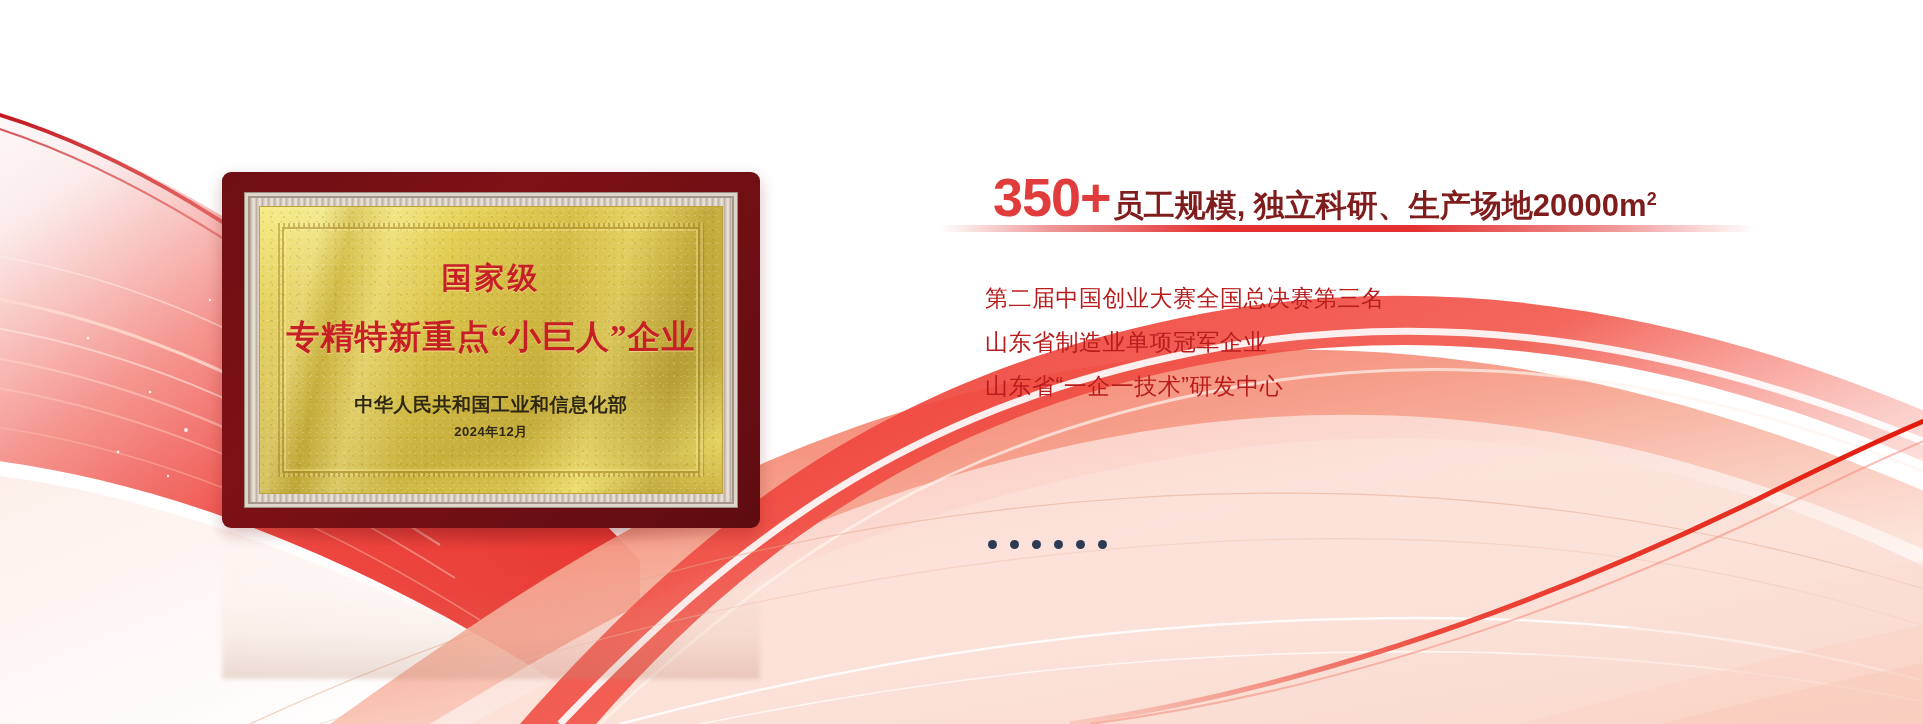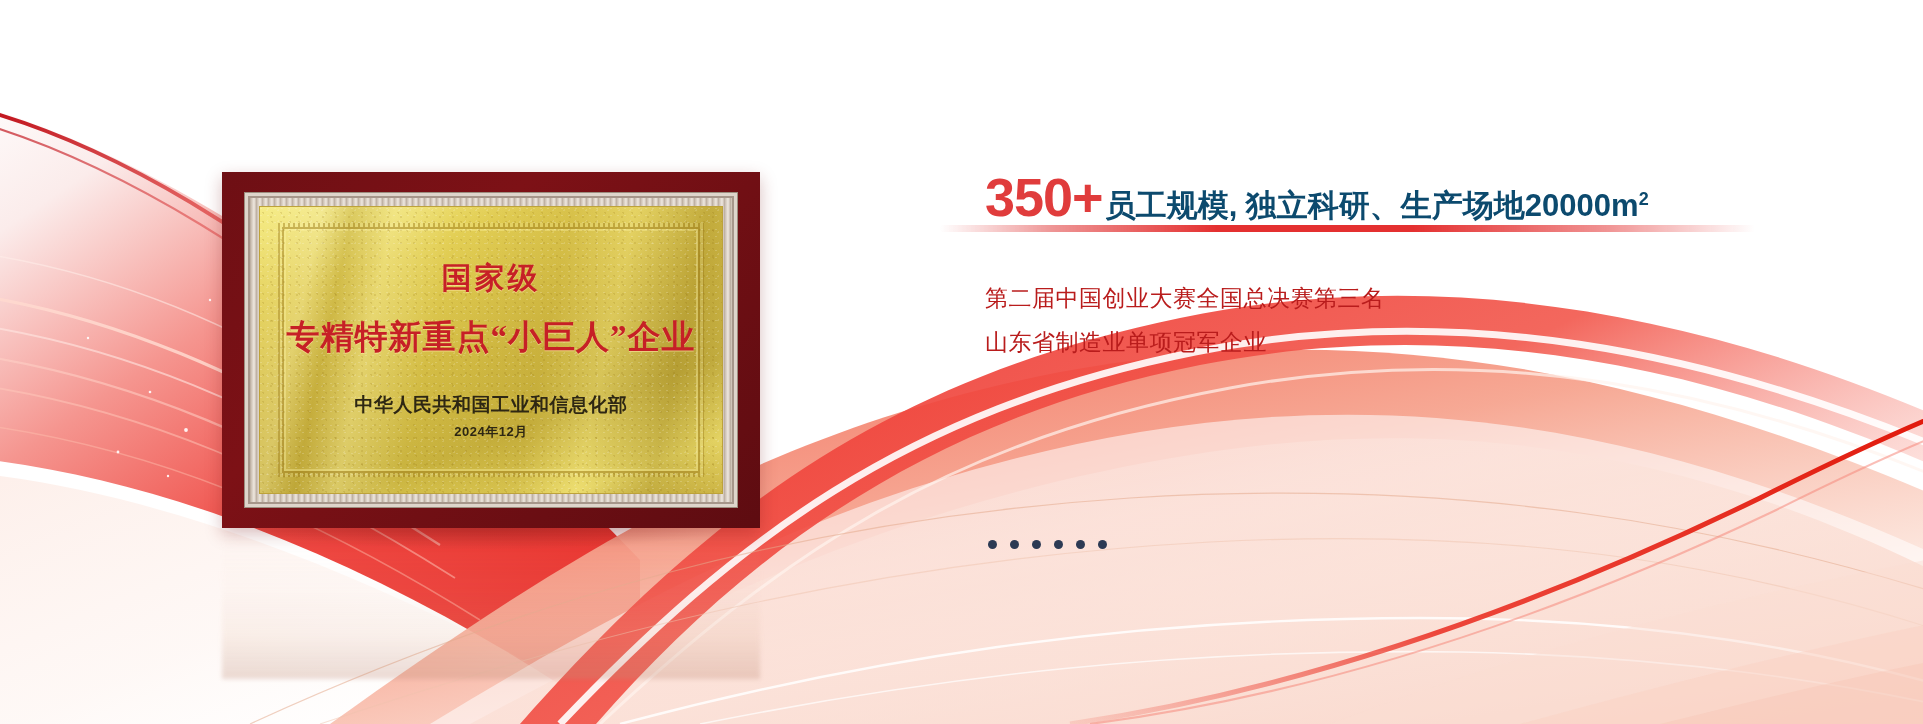--- a/index.html
+++ b/index.html
@@ -19,20 +19,21 @@
   .bg-layer svg{display:block;width:1923px;height:724px;}
 
   
   .plaque-wrap{
     position:absolute;left:222px;top:172px;width:538px;height:356px;
   }
   .plaque{
     position:absolute;left:0;top:0;width:538px;height:356px;
     background:linear-gradient(135deg,#6e0f14 0%,#7d1116 35%,#5e0c11 100%);
     box-shadow:0 6px 16px rgba(120,20,20,.28);
+    border-radius:9px;
   }
   .plaque-silver{
     position:absolute;left:22px;top:20px;right:22px;bottom:20px;
     background:
       repeating-linear-gradient(90deg,#c9bdb0 0px,#efe8e0 3px,#b5a698 6px),
       linear-gradient(180deg,#e6ded5,#c2b4a6);
     border:1px solid #9d8d7e;
     box-shadow:inset 0 0 0 3px #ded5cb, inset 0 0 0 5px #a6968a;
   }
   .plaque-gold{
@@ -114,29 +115,29 @@
   .plaque-shadow{
     position:absolute;left:240px;top:524px;width:500px;height:26px;
     background:radial-gradient(ellipse at 50% 0%, rgba(110,25,25,.30) 0%, rgba(110,25,25,0) 70%);
     pointer-events:none;
   }
 
   
   .content{position:absolute;left:985px;top:0;width:900px;height:724px;}
 
   .headline{
-    position:absolute;left:0;top:170px;white-space:nowrap;
+    position:absolute;left:8px;top:170px;white-space:nowrap;
     display:flex;align-items:baseline;
   }
   .hl-num{
     font-size:54px;font-weight:bold;color:#e03c3c;letter-spacing:-1px;
     line-height:1;
   }
   .hl-rest{
-    font-size:31px;font-weight:bold;color:#0c4a6e;letter-spacing:0px;
+    font-size:31px;font-weight:bold;color:#7f1d1d;letter-spacing:0px;
     line-height:1;margin-left:2px;
   }
   .hl-sup{font-size:18px;vertical-align:super;font-weight:bold;}
 
   .headline-rule{
     position:absolute;left:-45px;top:225px;width:815px;height:7px;
     background:linear-gradient(90deg,
        rgba(224,60,60,0) 0%,
        rgba(224,60,60,.55) 14%,
        rgba(228,48,48,1) 34%,
@@ -302,20 +303,21 @@
     <div class="headline">
       <span class="hl-num">350+</span>
       <span class="hl-rest"><span>员工规模, 独立科研、生产场地20000m</span><sup class="hl-sup">2</sup></span>
     </div>
 
     <div class="headline-rule"></div>
 
     <div class="awards">
       <div class="award-item">第二届中国创业大赛全国总决赛第三名</div>
       <div class="award-item">山东省制造业单项冠军企业</div>
+      <div class="award-item">山东省“一企一技术”研发中心</div>
     </div>
 
     <div class="dots">
       <span></span>
       <span></span>
       <span></span>
       <span></span>
       <span></span>
       <span></span>
     </div>

